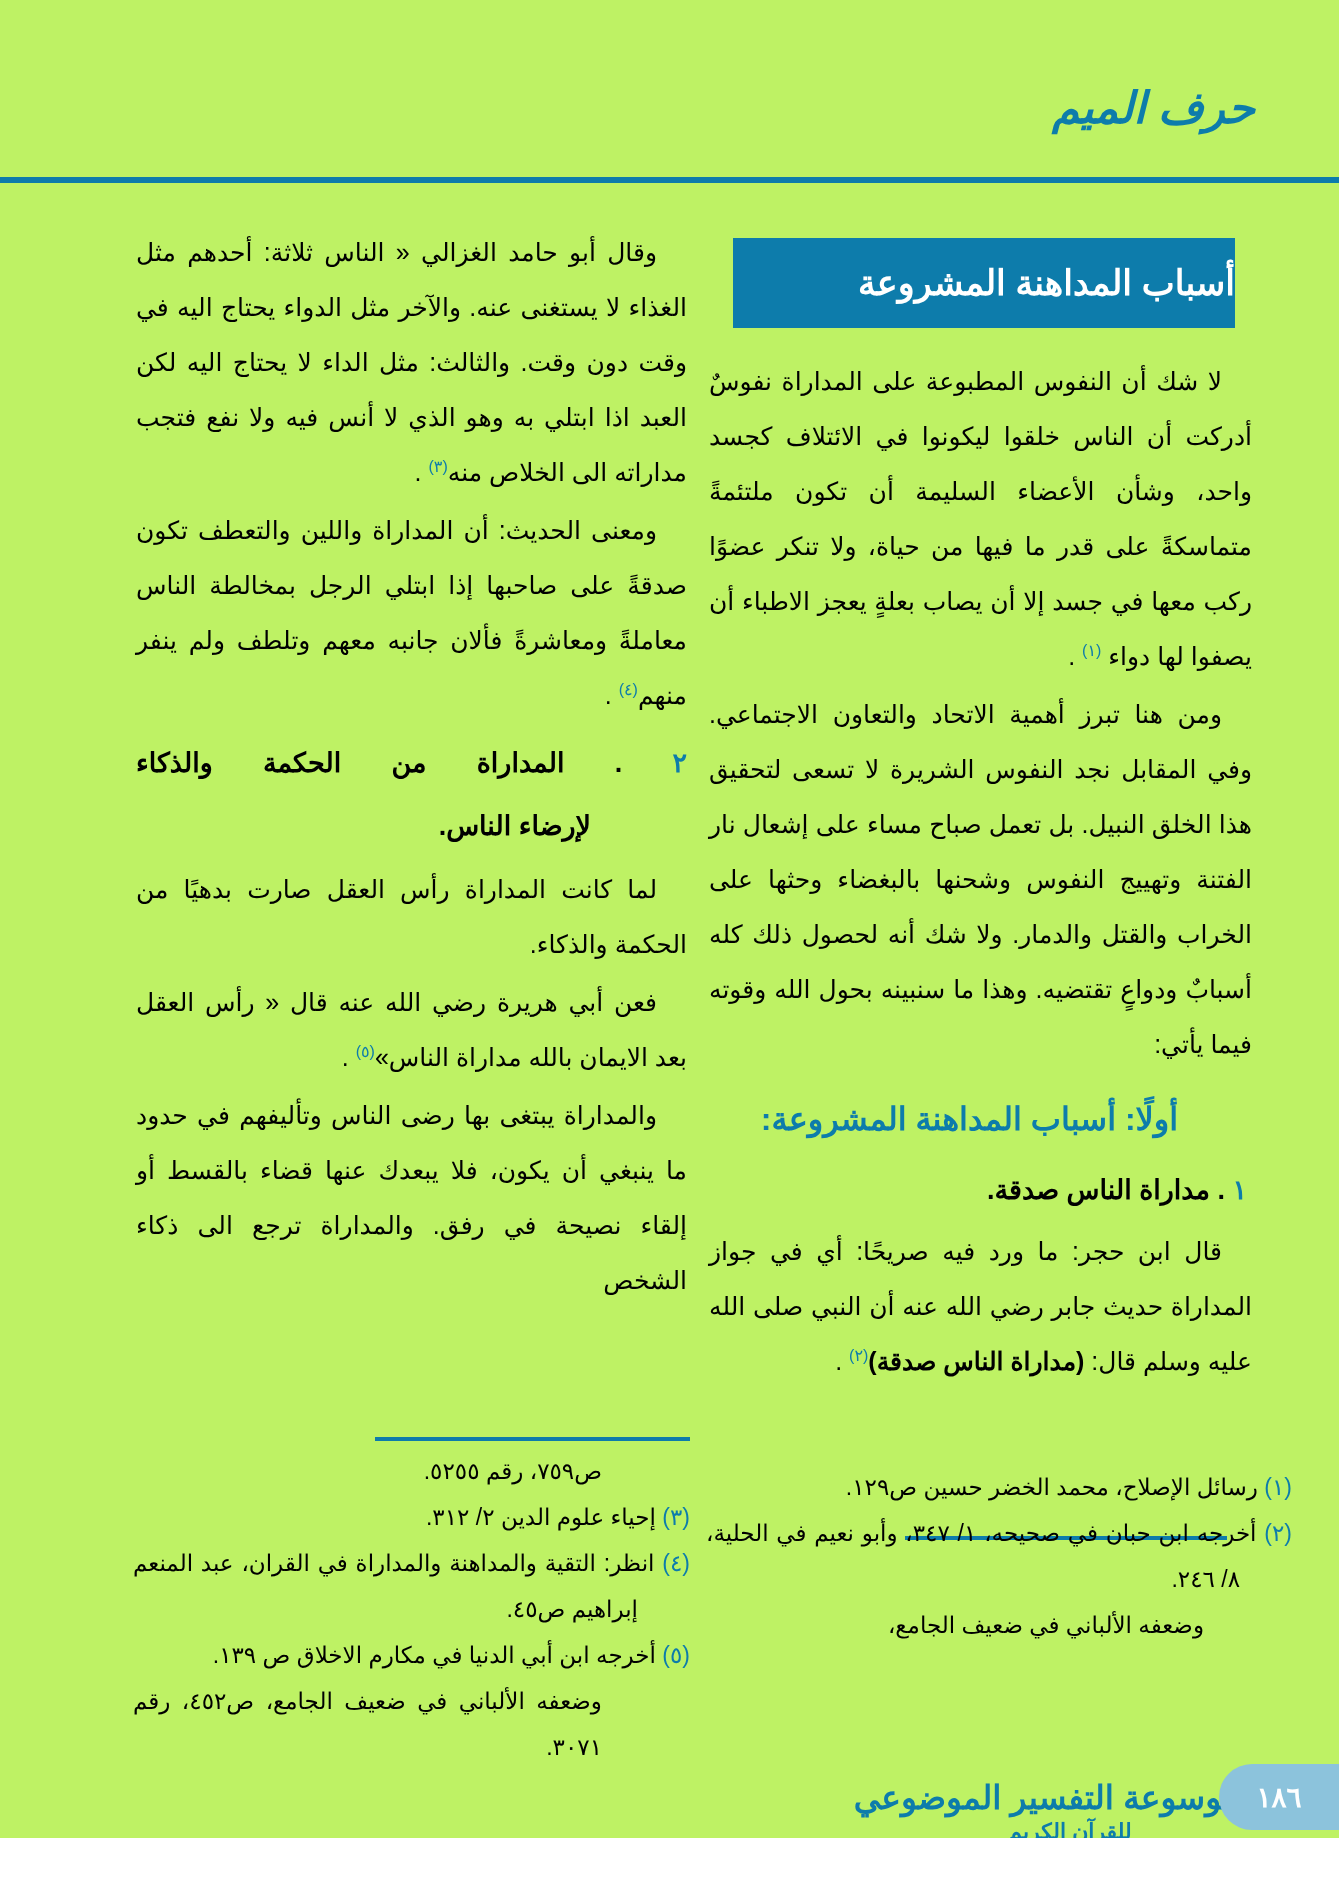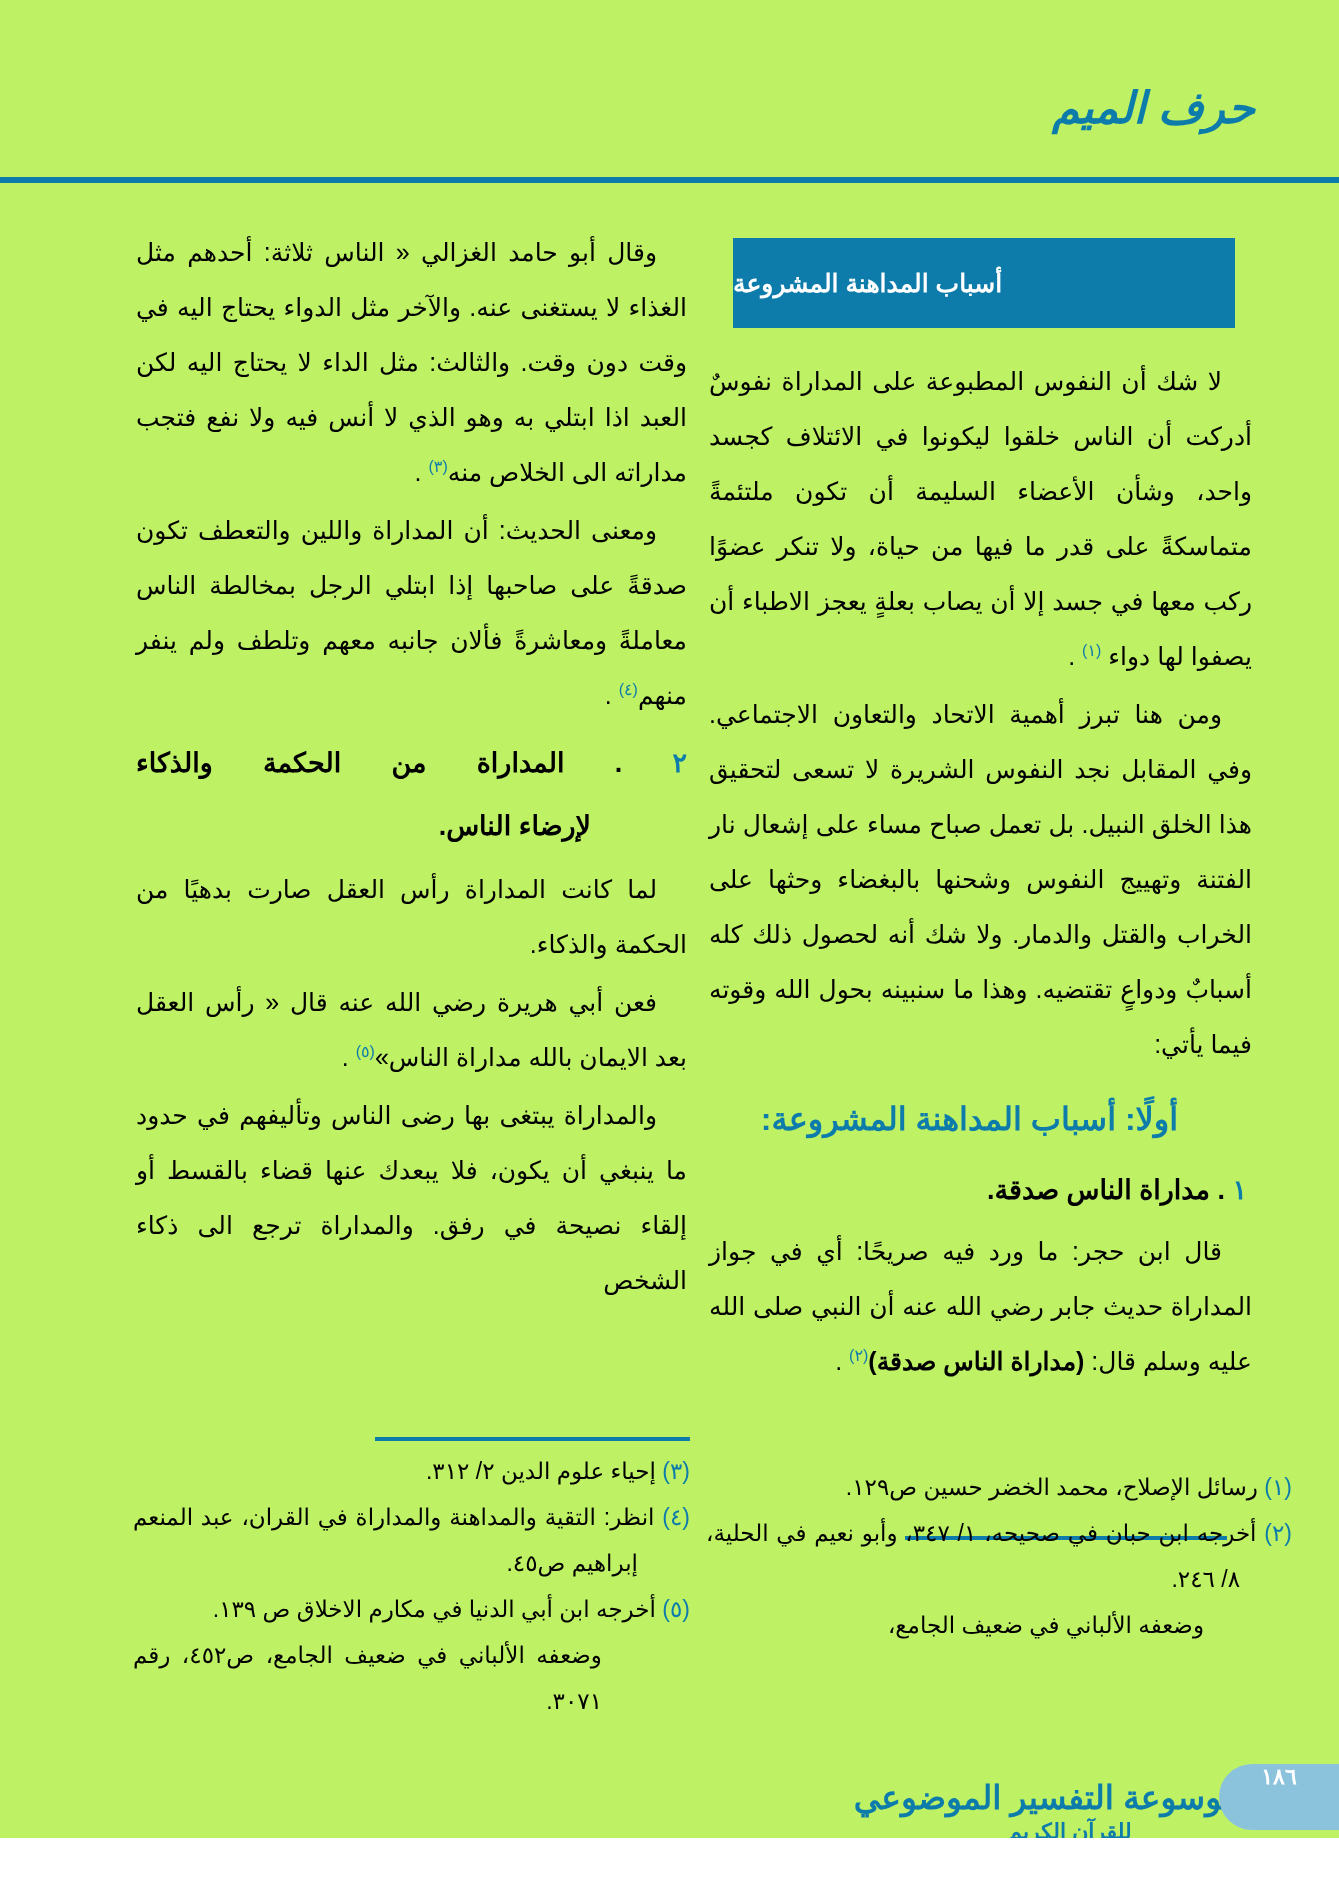--- a/index.html
+++ b/index.html
@@ -15,22 +15,22 @@
     letter-spacing:-1px;
   }
   .header-rule { position:absolute; top:177px; left:0; width:1339px; height:6px; background:var(--accent); }
 
   .col { position:absolute; overflow:hidden; }
   .right-col { top:238px; left:706px; width:549px; height:1300px; }
   .left-col  { top:222px; left:133px; width:557px; height:1198px; }
 
   .title-box {
     margin:0 20px 26px 27px; height:90px; background:var(--accent);
-    color:#fff; display:flex; align-items:center; justify-content:flex-end;
-    font-size:25px; font-weight:bold;
+    color:#fff; display:flex; align-items:center; justify-content:flex-start;
+    font-size:35px; font-weight:bold;
   }
 
   p { margin:3px; }
   .blk-p { font-size:25px; line-height:55px; text-align:justify; text-indent:30px; }
   .blk-h-blue {
     color:var(--accent); font-weight:bold; font-size:32px; line-height:62px;
     margin:16px 22px 10px 0; text-align:center;
   }
   .blk-h-num { font-weight:bold; font-size:27px; line-height:60px; margin:10px 8px 4px 0; }
   .blk-h-num-justify {
@@ -55,22 +55,22 @@
   .footnote.cont { text-indent:0; padding-right:88px; }
   .fn-num { color:var(--accent); }
 
   .logo { position:absolute; top:1778px; left:900px; width:340px; text-align:center; color:var(--accent); }
   .logo-line1 { font-size:33px; font-weight:bold; white-space:nowrap; }
   .logo-line2 { font-size:22px; font-weight:bold; margin-top:2px; }
 
   .page-badge {
     position:absolute; top:1764px; left:1219px; width:120px; height:66px;
     background:var(--badge); border-radius:33px 0 0 33px;
-    display:flex; align-items:flex-start; justify-content:center;
-    color:#fff; font-size:22px; font-weight:bold;
+    display:flex; align-items:center; justify-content:center;
+    color:#fff; font-size:28px; font-weight:bold;
   }
 </style>
 </head>
 <body>
 
 <div class="page">
 
   <div class="header-title">حرف الميم</div>
   <div class="header-rule"></div>
 
@@ -101,20 +101,21 @@
 
   <div class="fn-rule right-fn-rule"></div>
   <div class="footnotes right-fns">
       <p class="footnote"><span class="fn-num">(١)</span> رسائل الإصلاح، محمد الخضر حسين ص١٢٩.</p>
       <p class="footnote"><span class="fn-num">(٢)</span> أخرجه ابن حبان في صحيحه، ١/ ٣٤٧، وأبو نعيم في الحلية، ٨/ ٢٤٦.</p>
       <p class="footnote cont">وضعفه الألباني في ضعيف الجامع،</p>
     </div>
 
   <div class="fn-rule left-fn-rule"></div>
   <div class="footnotes left-fns">
+      <p class="footnote cont">ص٧٥٩، رقم ٥٢٥٥.</p>
       <p class="footnote"><span class="fn-num">(٣)</span> إحياء علوم الدين ٢/ ٣١٢.</p>
       <p class="footnote"><span class="fn-num">(٤)</span> انظر: التقية والمداهنة والمداراة في القران، عبد المنعم إبراهيم ص٤٥.</p>
       <p class="footnote"><span class="fn-num">(٥)</span> أخرجه ابن أبي الدنيا في مكارم الاخلاق ص ١٣٩.</p>
       <p class="footnote cont">وضعفه الألباني في ضعيف الجامع، ص٤٥٢، رقم ٣٠٧١.</p>
     </div>
 
   <div class="logo">
     <div class="logo-line1">موسوعة التفسير الموضوعي</div>
     <div class="logo-line2">للقرآن الكريم</div>
   </div>

